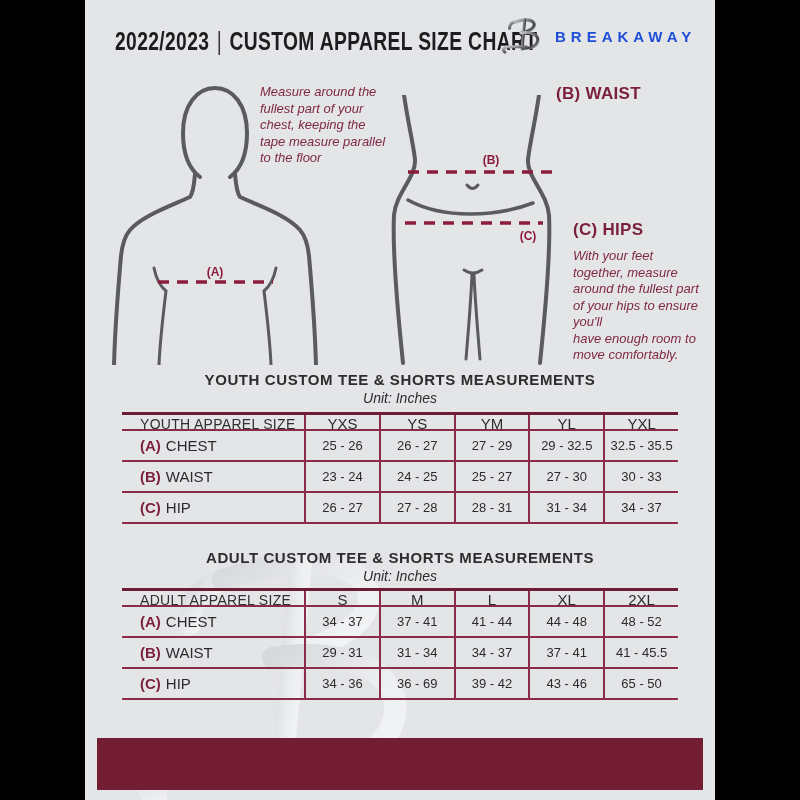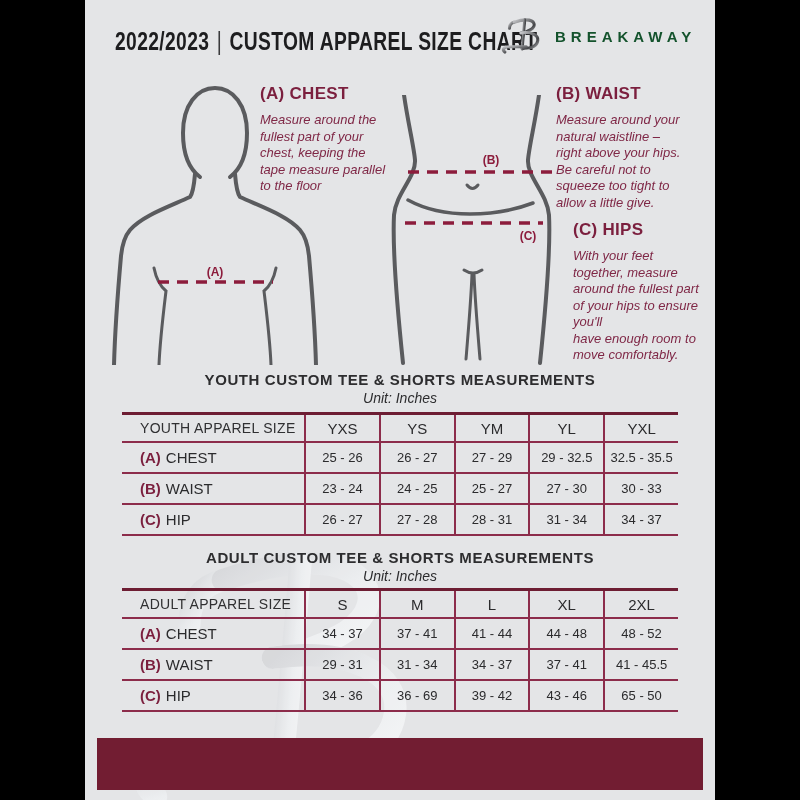--- a/index.html
+++ b/index.html
@@ -15,38 +15,38 @@
   body{font-family:"Liberation Sans",sans-serif;background:#000;}
   .stage{position:relative;width:800px;height:800px;background:#000;overflow:hidden;}
   .sheet{position:absolute;left:85px;top:0;width:630px;height:800px;background:var(--bg);overflow:hidden;}
 
   
   .hdr-title{position:absolute;left:30px;top:27px;height:28px;line-height:28px;
     font-weight:800;font-size:26px;color:#1d1d1f;letter-spacing:.5px;white-space:nowrap;
     transform:scaleX(.74);transform-origin:left center;}
   .hdr-title .sep{font-weight:400;color:#3a3a3c;padding:0 10px;}
   .brand{position:absolute;left:416px;top:12px;display:flex;align-items:center;}
-  .brand-name{font-weight:700;font-size:15px;letter-spacing:5px;color:#14532d;margin-left:8px;margin-top:1px;white-space:nowrap;}
+  .brand-name{font-weight:700;font-size:15px;letter-spacing:5px;color:#1d4ed8;margin-left:8px;margin-top:1px;white-space:nowrap;}
 
   
   .watermark{position:absolute;left:10px;top:530px;opacity:.85;z-index:0;}
 
   
   .fig{position:absolute;z-index:1;}
   .note{position:absolute;z-index:1;}
   .note h3{font-size:17px;font-weight:800;color:var(--maroon);letter-spacing:.3px;margin-bottom:8px;}
   .note p{font-style:italic;font-size:13px;line-height:16.5px;color:#7f2746;white-space:pre-line;}
 
   
   .sec-title{position:absolute;left:0;width:630px;text-align:center;z-index:1;}
   .sec-title .t{font-size:15px;font-weight:700;letter-spacing:.6px;color:#2d2d2f;}
   .sec-title .u{font-size:14px;font-style:italic;color:#2d2d2f;margin-top:2px;}
   .size-table{position:absolute;left:37px;width:556px;border-top:3px solid var(--maroon-dark);z-index:1;}
   .trow{display:grid;grid-template-columns:182px repeat(5,1fr);border-bottom:2px solid var(--maroon-line);}
-  .trow.head{height:28px;}
+  .trow.head{height:16px;}
   .trow.data{height:31px;}
   .cell{display:flex;align-items:center;justify-content:center;font-size:13px;color:var(--ink);}
   .cell.lab{justify-content:flex-start;padding-left:18px;font-size:14px;letter-spacing:.3px;color:#303032;}
   .cell.size{font-weight:400;font-size:15px;}
   .cell.rowlab{justify-content:flex-start;padding-left:18px;font-size:15px;}
   .cell.rowlab .k{font-weight:800;color:var(--maroon);margin-right:5px;}
   .trow .cell + .cell{border-left:2px solid var(--maroon-line);}
 
   
   .footer-bar{position:absolute;left:12px;top:738px;width:606px;height:52px;background:#721d32;z-index:2;}
@@ -124,35 +124,28 @@
         <path d="M84,179 C83,205 81,228 78,264" stroke-width="3"></path>
         <path d="M86,179 C87,205 89,228 92,264" stroke-width="3"></path>
       </g>
       <path d="M20,77 L165,77" stroke="#8c1c3c" stroke-width="3.5" stroke-dasharray="11,8" fill="none"></path>
       <path d="M17,128 L155,128" stroke="#8c1c3c" stroke-width="3.5" stroke-dasharray="11,8" fill="none"></path>
       <text x="103" y="69" text-anchor="middle" font-size="12" font-weight="bold" fill="#8c1c3c">(B)</text>
       <text x="140" y="145" text-anchor="middle" font-size="12" font-weight="bold" fill="#8c1c3c">(C)</text>
     </svg>
 
     <div class="note" style="left:175px;top:84px;width:140px;">
-      <h3>(A) CHEST</h3>
       <p>Measure around the
 fullest part of your
 chest, keeping the
 tape measure parallel
 to the floor</p>
     </div>
     <div class="note" style="left:471px;top:84px;width:155px;">
       <h3>(B) WAIST</h3>
-      <p>Measure around your
-natural waistline –
-right above your hips.
-Be careful not to
-squeeze too tight to
-allow a little give.</p>
     </div>
     <div class="note" style="left:488px;top:220px;width:160px;">
       <h3>(C) HIPS</h3>
       <p>With your feet
 together, measure
 around the fullest part
 of your hips to ensure
 you'll
 have enough room to
 move comfortably.</p>

